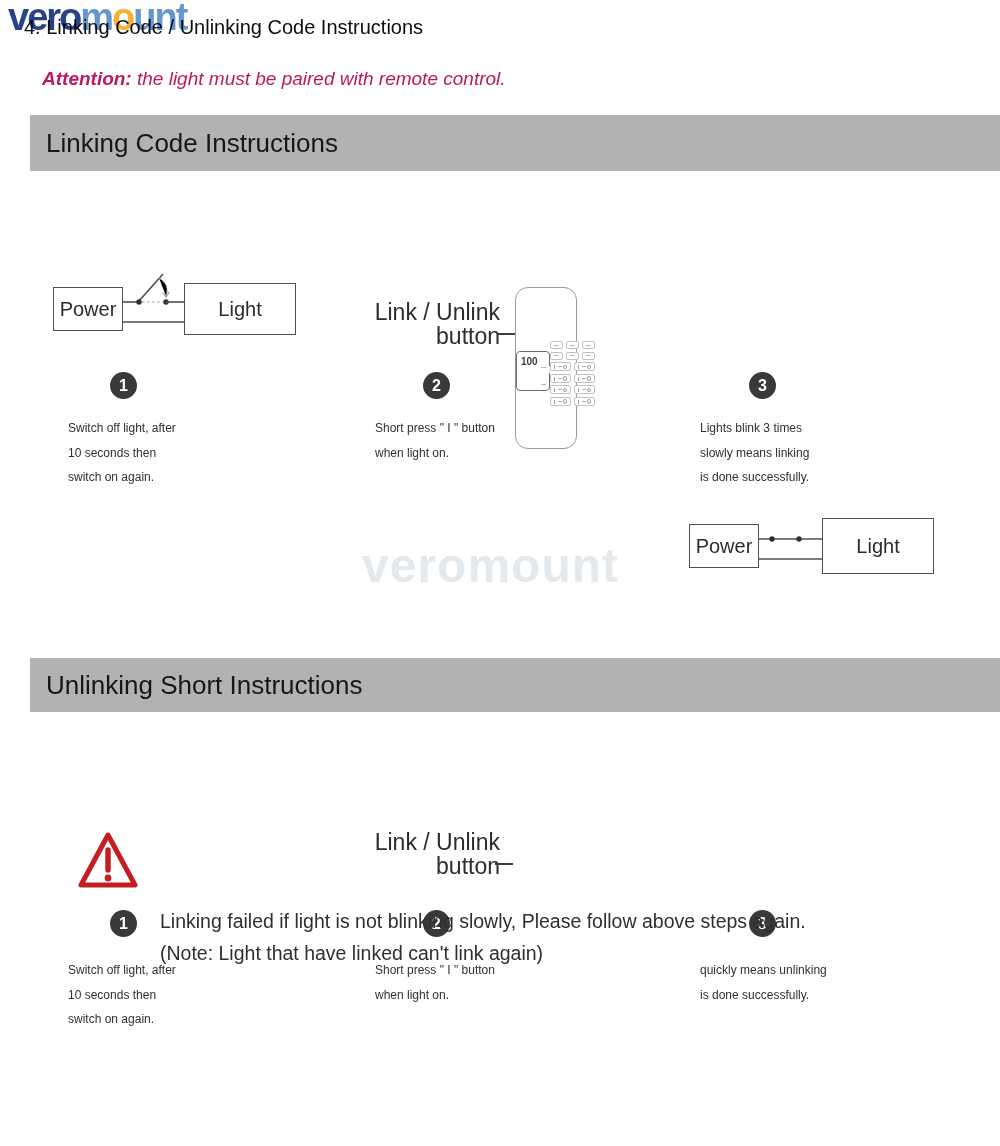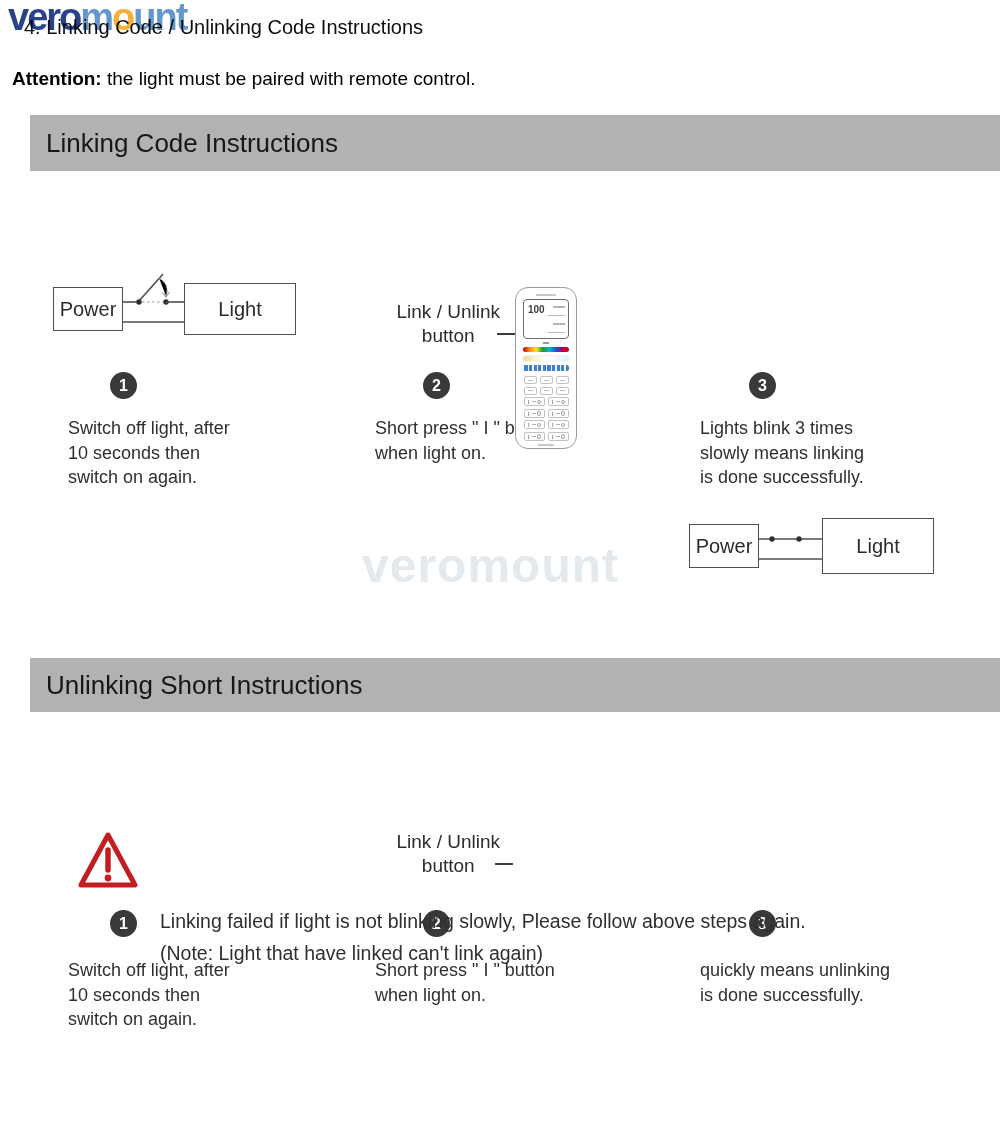--- a/index.html
+++ b/index.html
@@ -11,21 +11,21 @@
 
   
   .logo{
     left:8px;top:-4px;font-size:38px;font-weight:800;letter-spacing:-2px;
     mix-blend-mode:multiply;opacity:.92;z-index:3;white-space:nowrap;
   }
   .logo .lg-blue{color:var(--logo-blue,#16337e);}
   .logo .lg-light{color:var(--logo-light-blue,#3a7cc0);opacity:.85;}
   .logo .lg-orange{color:var(--logo-orange,#f2a71b);opacity:.95;}
   .page-title{left:24px;top:16px;font-size:20px;font-weight:400;color:#0e0e0e;z-index:2;white-space:nowrap;}
-  .attention{left:12px;top:68px;font-size:19px;color:#000000;}
+  .attention{left:42px;top:68px;font-size:19px;color:#be185d;font-style:italic;}
   .attention b{font-weight:700;}
 
   
   .banner{
     left:30px;width:970px;height:52px;background:var(--banner-bg,#b3b1b1);
     font-size:26px;color:#171717;display:flex;align-items:center;padding-left:16px;
     box-sizing:border-box;
   }
 
   
@@ -36,21 +36,21 @@
   }
   .wires{position:absolute;left:0;top:0;}
   .wire{stroke:#4f4f4f;stroke-width:1.6;}
   .wire.dashed{stroke:#9a9a9a;stroke-dasharray:2.5 2.5;stroke-width:1.2;}
   .arrow{stroke:#9a9a9a;stroke-width:1.2;fill:none;}
   .dot{fill:#2f2f2f;}
 
   
   .remote{
     width:62px;height:162px;border:1.5px solid #9b9b9b;border-radius:13px;background:#fff;
-    box-sizing:border-box;display:flex;flex-direction:column;align-items:center;padding-top:6px;
+    box-sizing:border-box;display:flex;flex-direction:row;align-items:center;padding-top:6px;
   }
   .r-brand{width:20px;height:2px;background:#c9c9c9;margin-bottom:3px;}
   .r-screen{width:46px;height:40px;border:1px solid #6e6e6e;border-radius:4px;box-sizing:border-box;display:flex;padding:5px 3px 4px 4px;gap:3px;}
   .r-val{font-size:10px;font-weight:700;color:#3c3c3c;line-height:10px;}
   .r-lines{flex:1;display:flex;flex-direction:column;justify-content:space-between;padding:1px 0;}
   .r-lines i{display:block;height:1.5px;background:#b5b5b5;}
   .r-lines i:nth-child(odd){margin-left:5px;}
   .r-dash{width:6px;height:2px;background:#9a9a9a;margin:3px 0;}
   .r-bar{width:46px;height:5px;border-radius:2.5px;margin-bottom:4px;}
   .rainbow{background:linear-gradient(90deg,#d40000,#ff8a00,#ffe600,#18a018,#00b7d6,#1557d6,#b00060,#d40000);}
@@ -58,29 +58,29 @@
   .bluedots{height:6px;margin-bottom:0;background-color:#3f7fd2;background-image:repeating-linear-gradient(90deg,rgba(255,255,255,.95) 0 1.5px,rgba(63,127,210,0) 1.5px 4.6px);}
   .r-rows{display:flex;flex-direction:column;gap:2.5px;margin-top:5px;}
   .r-row{display:flex;gap:3px;justify-content:center;}
   .sb{width:13px;height:8px;border:1px solid #c2c2c2;border-radius:2px;box-sizing:border-box;background:#fff linear-gradient(#b9b9b9,#b9b9b9) center/5px 1px no-repeat;}
   .zb{width:21px;height:9px;border:1px solid #c2c2c2;border-radius:2px;box-sizing:border-box;position:relative;background:#fff linear-gradient(#b0b0b0,#b0b0b0) center/4px 1px no-repeat;}
   .zb::before{content:"";position:absolute;left:3px;top:2px;width:1.5px;height:4px;background:#a0a0a0;}
   .zb::after{content:"";position:absolute;right:2.5px;top:1.5px;width:4.5px;height:4.5px;border:1px solid #a0a0a0;border-radius:50%;box-sizing:border-box;}
   .r-foot{width:16px;height:2px;background:#c9c9c9;margin-top:3px;}
 
   
-  .link-label{font-size:19px;line-height:24px;text-align:center;color:#2d2d2d;margin-left:33px;}
+  .link-label{font-size:23px;line-height:24px;text-align:right;color:#2d2d2d;margin-left:33px;}
   .link-line{height:2px;background:#3c3c3c;}
 
   
   .step-circle{
     width:27px;height:27px;border-radius:50%;background:var(--step-circle,#3a3939);
     color:#fff;font-size:16px;font-weight:700;display:flex;align-items:center;justify-content:center;
   }
-  .step-text{font-size:18px;line-height:24.5px;color:#2f2f2f;}
+  .step-text{font-size:12px;line-height:24.5px;color:#2f2f2f;}
 
   
   .warn-text{font-size:19.5px;line-height:32px;color:#2f2f2f;}
   .watermark{
     font-size:48px;font-weight:800;letter-spacing:1px;color:rgba(185,196,208,0.38);
     z-index:0;white-space:nowrap;
   }
   .content{position:relative;z-index:1;}
 </style>
 </head>

